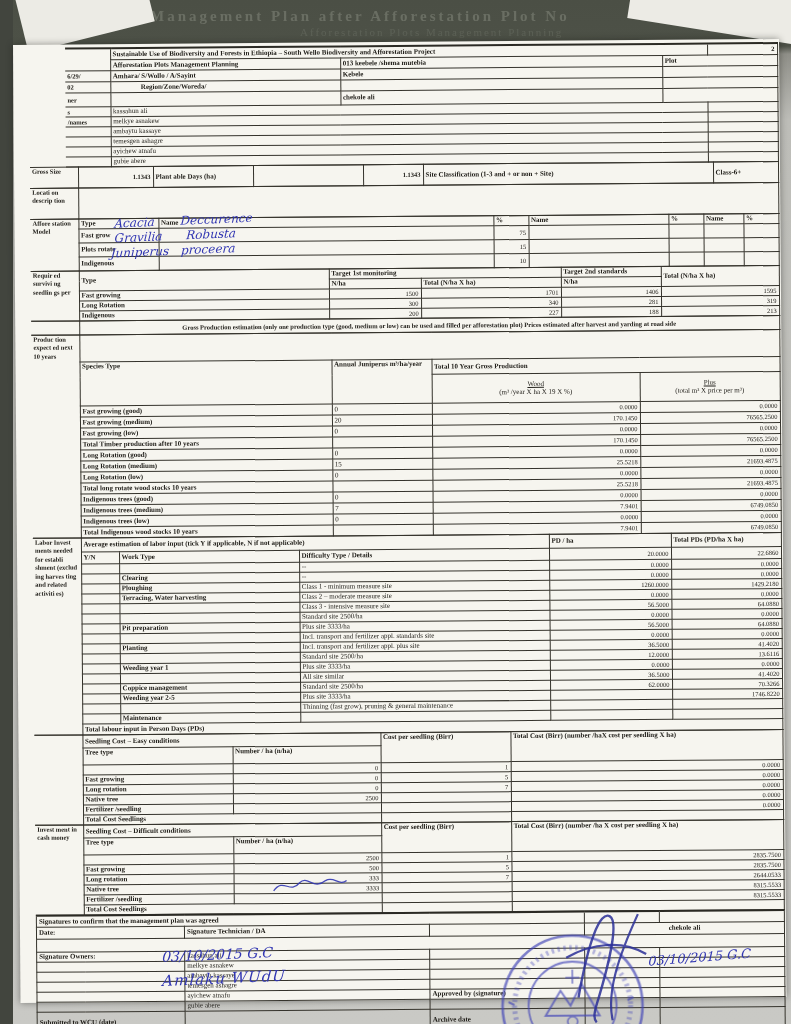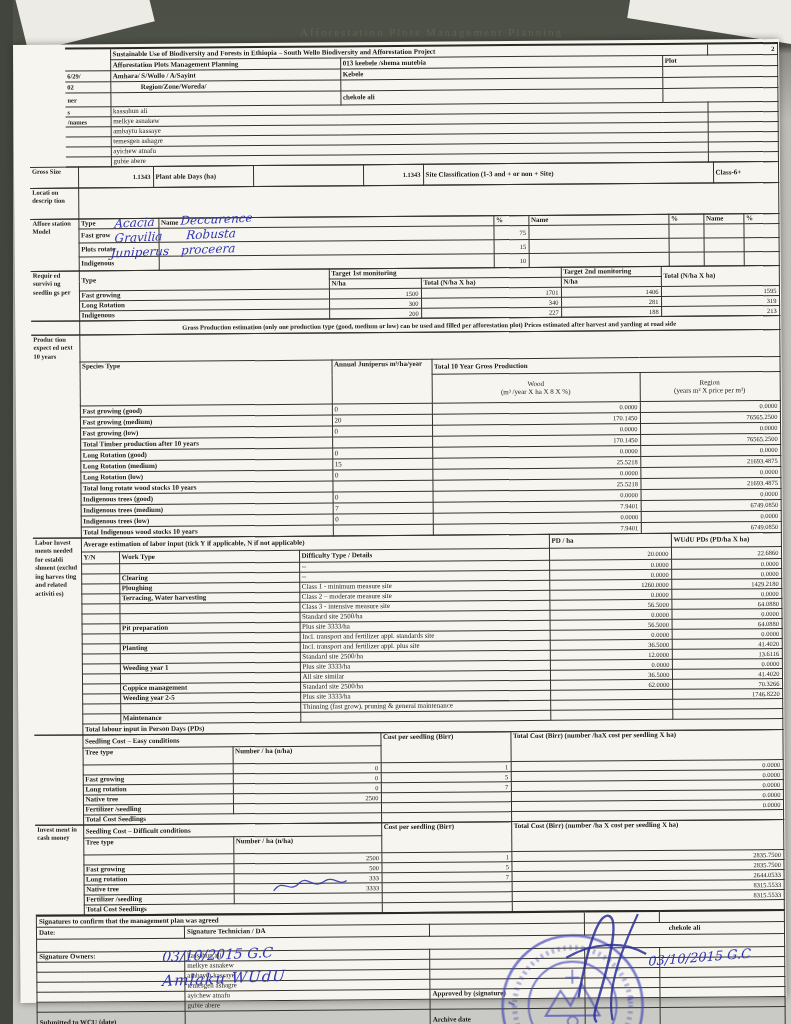--- a/index.html
+++ b/index.html
@@ -25,32 +25,33 @@
   td.num{text-align:right;font-size:6.5px;}
   td.ctr{text-align:center;}
   td.wrap{white-space:normal;}
   td.side{white-space:normal;font-size:6.5px;font-weight:bold;vertical-align:top;line-height:1.3;border-left:none;}
   td.frag{border-left:none;font-size:6.5px;font-weight:bold;}
   tr.r10 td{height:10px;} tr.r11 td{height:11px;} tr.r13 td{height:13px;}
   tr.r9 td{height:9px;} tr.r20 td{height:20px;} tr.r26 td{height:26px;}
   tr.r30 td{height:30px;} tr.r14 td{height:14px;} tr.r28 td{height:28px;}
   tr.r12 td{height:12px;} tr.r16 td{height:16px;}
   .thick td{border-top:2px solid #2b2a24;}
-  .u{text-align:center;}
+  .u{text-decoration:underline;text-align:center;}
   .hand{position:absolute;font-family:"DejaVu Serif", serif;font-style:italic;color:#3136b2;
     white-space:nowrap;transform:rotate(-2deg) skewX(-6deg);}
   .svgovl{position:absolute;}
 </style>
 </head>
 <body>
 
 <div class="scene">
   <div class="edge-strip"></div>
   <div class="corner tl"></div>
   <div class="corner tr"></div>
+  <div class="watermark">Management Plan after Afforestation Plot No</div>
   <div class="watermark2">Afforestation Plots Management Planning</div>
 
   <div class="paper">
   <div class="form">
 
     <table class="t1">
       <colgroup>
             <col style="width:45px">
             <col style="width:230px">
             <col style="width:322px">
@@ -215,21 +216,21 @@
             <col style="width:92px">
             <col style="width:140px">
             <col style="width:100px">
             <col style="width:118px">
           </colgroup>
       <tbody>
             <tr class="r9">
         <td class="side" rowspan="5">Requir ed survivi ng seedlin gs per</td>
         <td class="b" rowspan="2">Type</td>
         <td colspan="2" class="b">Target 1st monitoring</td>
-        <td class="b">Target 2nd monitoring</td>
+        <td class="b">Target 2nd standards</td>
         <td class="b" rowspan="2">Total (N/ha  X ha)</td>
       </tr>
       <tr class="r9">
         <td class="b">N/ha</td>
         <td class="b">Total (N/ha  X ha)</td>
         <td class="b">N/ha</td>
       </tr>
       <tr class="r9">
         <td class="b">Fast growing</td>
         <td class="num">1500</td>
@@ -279,22 +280,22 @@
             <tr class="r26">
         <td class="side" rowspan="15">Produc tion expect ed next 10 years</td>
         <td colspan="4"></td>
       </tr>
       <tr class="r14">
         <td class="b" rowspan="2" style="vertical-align:top">Species Type</td>
         <td class="b wrap" rowspan="2" style="vertical-align:top">Annual Juniperus m³/ha/year</td>
         <td colspan="2" class="b">Total 10 Year Gross Production</td>
       </tr>
       <tr class="r28">
-        <td class="wrap ctr"><span class="u b">Wood</span><br><span>(m³ /year  X ha  X 8  X  %)</span></td>
-        <td class="wrap ctr"><span class="u b">Region</span><br><span>(years m³  X  price per m³)</span></td>
+        <td class="wrap ctr"><span class="u b">Wood</span><br><span>(m³ /year  X ha  X 19  X  %)</span></td>
+        <td class="wrap ctr"><span class="u b">Plus</span><br><span>(total m³  X  price per m³)</span></td>
       </tr>
       <tr class="r10">
               <td class="b">Fast growing (good)</td>
               <td>0</td>
               <td class="num">0.0000</td>
               <td class="num">0.0000</td>
             </tr>
       <tr class="r10">
               <td class="b">Fast growing (medium)</td>
               <td>20</td>
@@ -371,21 +372,21 @@
             <col style="width:180px">
             <col style="width:250px">
             <col style="width:122px">
             <col style="width:110px">
           </colgroup>
       <tbody>
             <tr class="r13">
         <td class="side" rowspan="19">Labor Invest ments needed for establi shment (exclud ing harves ting and related activiti es)</td>
         <td colspan="3" class="b">Average estimation of labor input (tick Y if applicable, N if not applicable)</td>
         <td class="b">PD / ha</td>
-        <td class="b wrap">WUdU PDs (PD/ha  X ha)</td>
+        <td class="b wrap">Total PDs (PD/ha  X ha)</td>
       </tr>
       <tr class="r11">
         <td class="b">Y/N</td>
         <td class="b">Work Type</td>
         <td class="b">Difficulty Type / Details</td>
         <td class="num">20.0000</td>
         <td class="num">22.6860</td>
       </tr>
       <tr class="r9">
               <td></td>

